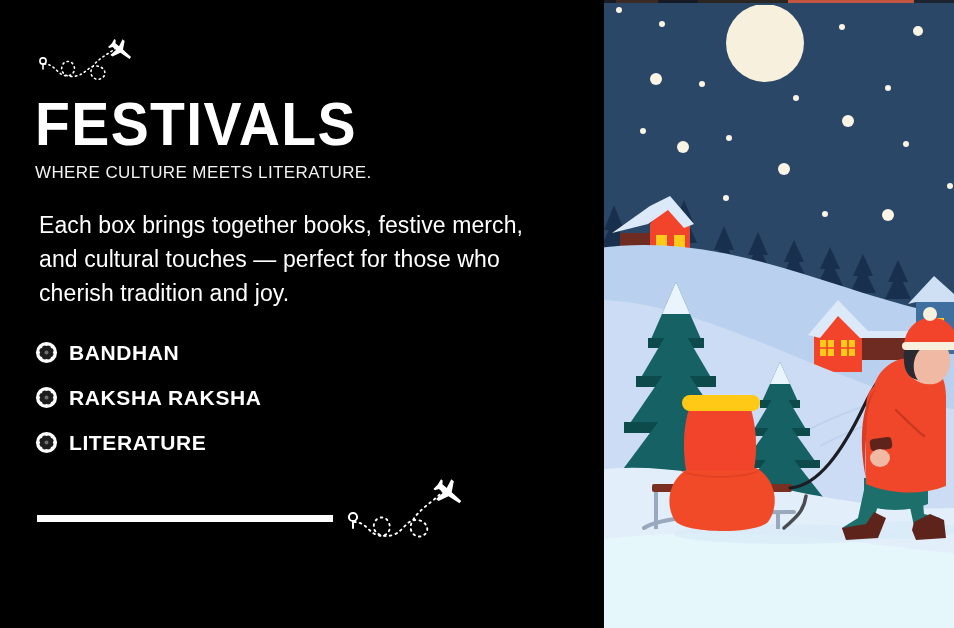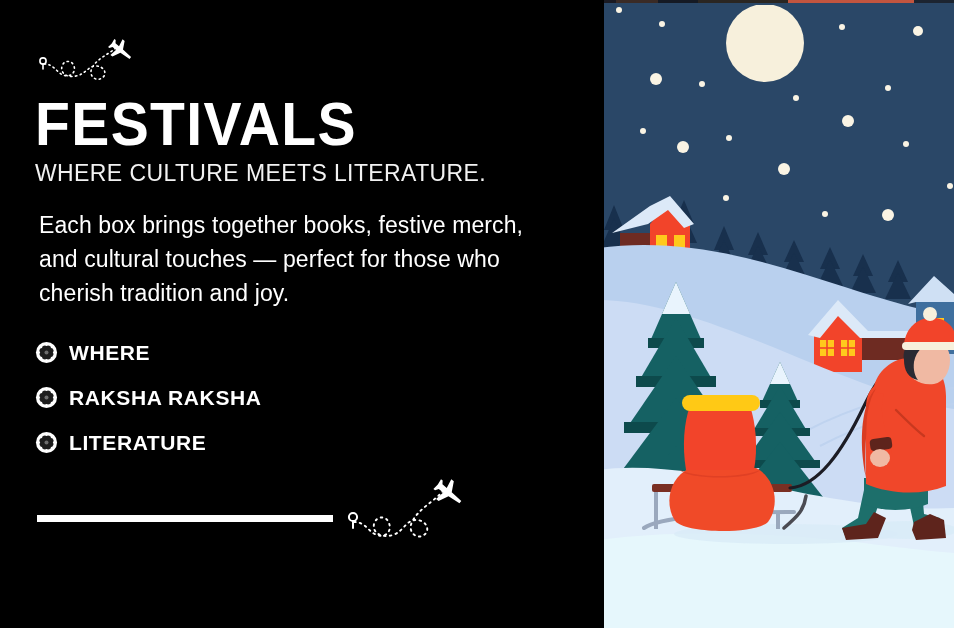--- a/index.html
+++ b/index.html
@@ -6,21 +6,21 @@
   body{width:954px;height:628px;overflow:hidden;font-family:"Liberation Sans",sans-serif;}
   #card{position:relative;width:954px;height:628px;background:#f9a8d4;overflow:hidden;}
 
   
   #left-panel{position:absolute;left:0;top:0;width:598px;height:628px;background:#000000;}
 
   .doodle-top{position:absolute;left:30px;top:28px;width:112px;height:62px;}
   .heading{position:absolute;left:35px;top:93px;color:#ffffff;font-family:"Liberation Sans",sans-serif;
     font-size:62px;line-height:62px;font-weight:700;letter-spacing:1.5px;
     transform:scaleX(0.92);transform-origin:left center;white-space:nowrap;}
-  .subheading{position:absolute;left:35px;top:160px;color:#f2f2f2;font-size:23px;line-height:26px;
+  .subheading{position:absolute;left:35px;top:160px;color:#f2f2f2;font-size:17px;line-height:26px;
     font-weight:400;letter-spacing:0.4px;white-space:nowrap;}
   .body-copy{position:absolute;left:39px;top:208px;width:500px;color:#ffffff;font-size:23px;
     line-height:34px;font-weight:400;letter-spacing:0.1px;}
 
   .fest-list{position:absolute;left:35px;top:330px;width:520px;}
   .fest-item{display:flex;align-items:center;height:45px;}
   .fest-bullet{width:23px;height:23px;flex:0 0 23px;margin-right:11px;display:block;}
   .fest-label{color:#ffffff;font-size:21px;font-weight:700;letter-spacing:0.6px;line-height:21px;}
 
   .rule{position:absolute;left:37px;top:515px;width:296px;height:7px;background:#ffffff;}
@@ -69,21 +69,21 @@
               <circle cx="17.7" cy="6.3" r="1.35"></circle>
             <circle cx="20.1" cy="12" r="1.35"></circle>
               <circle cx="17.7" cy="17.7" r="1.35"></circle>
             <circle cx="12" cy="20.1" r="1.35"></circle>
               <circle cx="6.3" cy="17.7" r="1.35"></circle>
             <circle cx="3.9" cy="12" r="1.35"></circle>
               <circle cx="6.3" cy="6.3" r="1.35"></circle>
           </g>
           <circle cx="12" cy="12" r="2.1" fill="#6d6d6d"></circle>
         </svg>
-        <span class="fest-label">WHERE</span>
+        <span class="fest-label">BANDHAN</span>
       </div>
 
       <div class="fest-item">
         <svg class="fest-bullet" viewBox="0 0 24 24">
           <circle cx="12" cy="12" r="11" fill="#ffffff"></circle>
           <circle cx="12" cy="12" r="7.6" fill="#1d1d1d"></circle>
           <g fill="#ffffff">
             <circle cx="12" cy="3.9" r="1.35"></circle>
               <circle cx="17.7" cy="6.3" r="1.35"></circle>
             <circle cx="20.1" cy="12" r="1.35"></circle>

